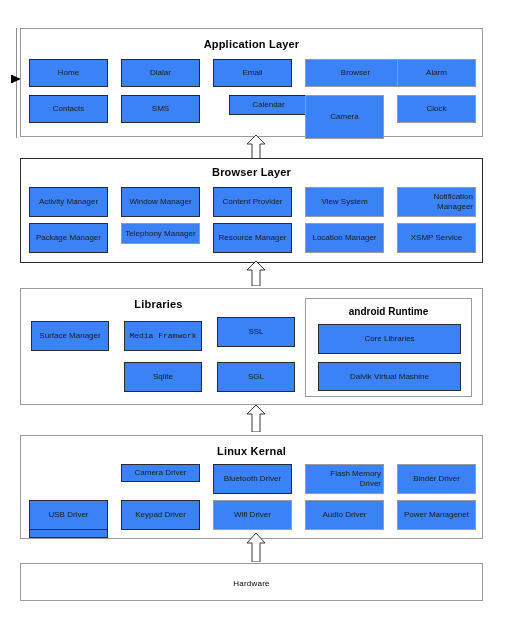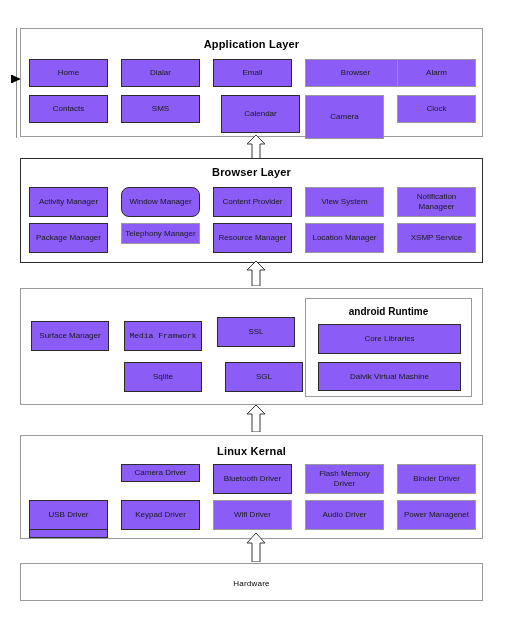--- a/index.html
+++ b/index.html
@@ -39,25 +39,25 @@
     font-weight: bold;
     letter-spacing: .2px;
     color: #000;
   }
 
   
   .item {
     position: absolute;
     box-sizing: border-box;
     border: 1px solid #9a9a9a;
-    background: #8b5cf6;
+    background: #3b82f6;
     display: flex;
     align-items: center;
     justify-content: center;
-    text-align: center;
+    text-align: right;
     font-size: 8px;
     line-height: 1.22;
     color: #1a1a1a;
     padding: 1px 2px;
   }
   
   .item.dark {
     border-color: #2b2b2b;
   }
 
@@ -117,61 +117,62 @@
     <div class="layer-title" style="top:9px;">Application Layer</div>
 
     <div class="item dark" style="left:8px; top:30px; width:79px; height:28px;">Home</div>
     <div class="item dark" style="left:100px; top:30px; width:79px; height:28px;">Dialar</div>
     <div class="item dark" style="left:192px; top:30px; width:79px; height:28px;">Email</div>
     <div class="item" style="left:284px; top:30px; width:101px; height:28px;">Browser</div>
     <div class="item" style="left:376px; top:30px; width:79px; height:28px;">Alarm</div>
 
     <div class="item dark" style="left:8px; top:66px; width:79px; height:28px;">Contacts</div>
     <div class="item dark" style="left:100px; top:66px; width:79px; height:28px;">SMS</div>
-    <div class="item dark" style="left:200px; top:66px; width:79px; height:38px;">Calendar</div>
+    <div class="item dark" style="left:208px; top:66px; width:79px; height:20px;">Calendar</div>
     <div class="item" style="left:284px; top:66px; width:79px; height:44px;">Camera</div>
     <div class="item" style="left:376px; top:66px; width:79px; height:28px;">Clock</div>
   </div>
 
   <div class="arrow-up" style="left:245px; top:134px; height:25px;">
     <svg width="22" height="25" viewBox="0 0 22 25">
       <polygon points="11,1 20,10 15,10 15,25 7,25 7,10 2,10" fill="#ffffff" stroke="#3a3a3a" stroke-width="1"></polygon>
     </svg>
   </div>
 
   <div class="layer" style="left:20px; top:158px; width:463px; height:105px; border-color:#2b2b2b;">
     <div class="layer-title" style="top:7px;">Browser Layer</div>
 
     <div class="item dark" style="left:8px; top:28px; width:79px; height:30px;">Activity Manager</div>
-    <div class="item dark" style="left:100px; top:28px; width:79px; height:30px;border-radius:8px;">Window Manager</div>
+    <div class="item dark" style="left:100px; top:28px; width:79px; height:30px;">Window Manager</div>
     <div class="item dark" style="left:192px; top:28px; width:79px; height:30px;">Content Provider</div>
     <div class="item" style="left:284px; top:28px; width:79px; height:30px;">View System</div>
     <div class="item" style="left:376px; top:28px; width:79px; height:30px;">Notification Manageer</div>
 
     <div class="item dark" style="left:8px; top:64px; width:79px; height:30px;">Package Manager</div>
     <div class="item" style="left:100px; top:64px; width:79px; height:21px;">Telephony Manager</div>
     <div class="item dark" style="left:192px; top:64px; width:79px; height:30px;">Resource Manager</div>
     <div class="item" style="left:284px; top:64px; width:79px; height:30px;">Location Manager</div>
     <div class="item" style="left:376px; top:64px; width:79px; height:30px;">XSMP Service</div>
   </div>
 
   <div class="arrow-up" style="left:245px; top:260px; height:26px;">
     <svg width="22" height="26" viewBox="0 0 22 26">
       <polygon points="11,1 20,10 15,10 15,26 7,26 7,10 2,10" fill="#ffffff" stroke="#3a3a3a" stroke-width="1"></polygon>
     </svg>
   </div>
 
   <div class="layer" style="left:20px; top:288px; width:463px; height:117px;">
+    <div class="layer-title" style="top:9px; left:0; width:275px;">Libraries</div>
 
     <div class="item dark" style="left:10px; top:32px; width:78px; height:30px;">Surface Manager</div>
     <div class="item dark" style="left:103px; top:32px; width:78px; height:30px;font-family:Liberation Mono, monospace;">Media Framwork</div>
     <div class="item dark" style="left:196px; top:28px; width:78px; height:30px;">SSL</div>
 
     <div class="item dark" style="left:103px; top:73px; width:78px; height:30px;">Sqlite</div>
-    <div class="item dark" style="left:204px; top:73px; width:78px; height:30px;">SGL</div>
+    <div class="item dark" style="left:196px; top:73px; width:78px; height:30px;">SGL</div>
 
     <div class="subgroup" style="left:284px; top:9px; width:167px; height:99px;">
       <div class="subgroup-title" style="top:7px;">android Runtime</div>
       <div class="item dark" style="left:12px; top:25px; width:143px; height:30px;">Core Libraries</div>
       <div class="item dark" style="left:12px; top:63px; width:143px; height:29px;">Dalvik Virtual Mashine</div>
     </div>
   </div>
 
   <div class="arrow-up" style="left:245px; top:404px; height:28px;">
     <svg width="22" height="28" viewBox="0 0 22 28">

